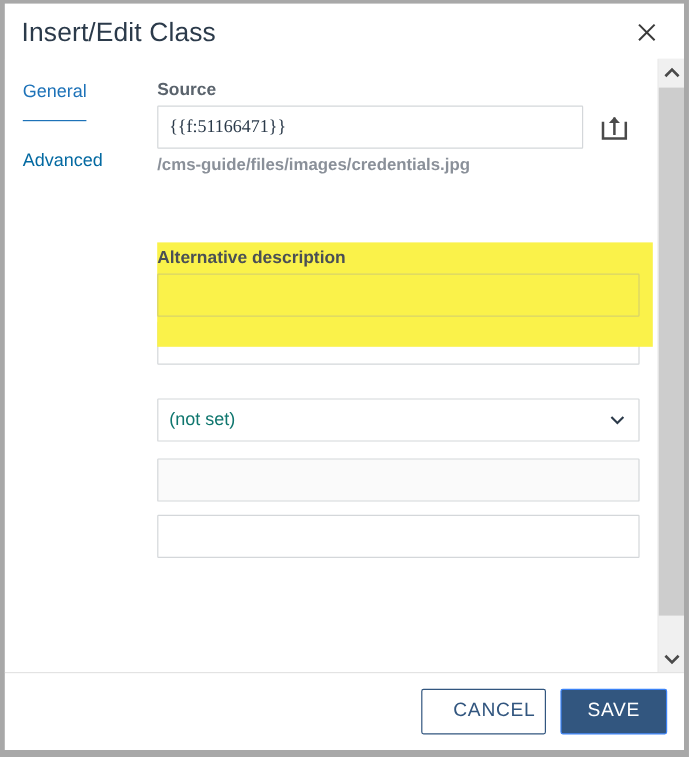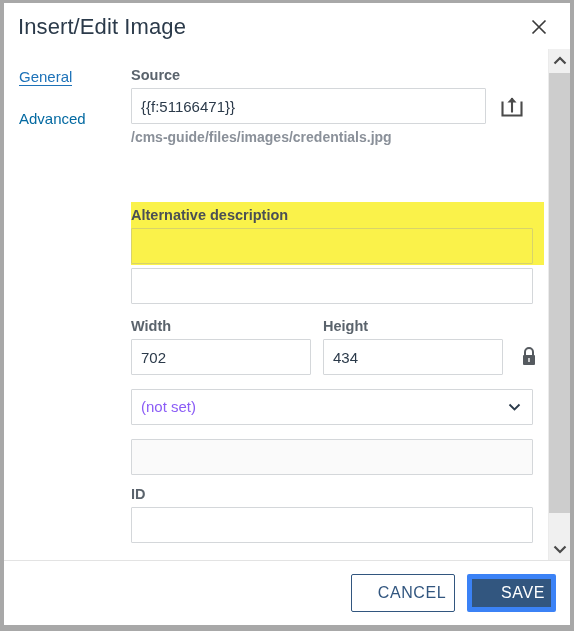--- a/index.html
+++ b/index.html
@@ -75,21 +75,21 @@
     font-size: 15px;
     color: #0369a1;
     margin-bottom: 12px;
     cursor: pointer;
     display: inline-block;
     white-space: nowrap;
   }
   .tab-item.active {
     color: #1d72b8;
     border-bottom: 1.5px solid #1d72b8;
-    padding-bottom: 1px;
+    padding-bottom: 16px;
   }
   .tab-row { line-height: 1; }
   .tab-row + .tab-row { margin-top: 13px; }
 
   
   #form {
     position: absolute;
     left: 127px;
     top: 18px;
     width: 410px;
@@ -104,21 +104,21 @@
   }
   .text-input {
     box-sizing: border-box;
     width: 402px;
     height: 36px;
     border: 1px solid #d4d7da;
     background: #ffffff;
     font-size: 15px;
     color: #2b3a4a;
     padding: 0 9px;
-    font-family: Liberation Sans, sans-serif;
+    font-family: Liberation Serif, serif;
     outline: none;
     border-radius: 1px;
   }
   .text-input.muted { background: #fafafa; }
   .hint-path {
     font-size: 14px;
     color: #8a9099;
     margin-top: 5px;
     margin-bottom: 6px;
     white-space: nowrap;
@@ -140,21 +140,21 @@
     align-items: center;
     justify-content: center;
   }
 
   
   #alt-block {
     position: absolute;
     left: 0;
     top: 135px;
     width: 413px;
-    padding: 5px 0 1px 0;
+    padding: 5px 0 25px 0;
     background: #faf24a;
   }
   #alt-block .field-label { color: #4a4f55; }
 
   
   .wh-row { display: flex; align-items: flex-end; }
   .wh-col { width: 180px; }
   .wh-col + .wh-col { margin-left: 12px; }
   .wh-col .text-input { width: 180px; }
   #lock-btn {
@@ -170,21 +170,21 @@
 
   
   .select-wrap { position: relative; width: 402px; }
   .select-box {
     box-sizing: border-box;
     width: 402px;
     height: 36px;
     border: 1px solid #d4d7da;
     background: #ffffff;
     font-size: 15px;
-    color: #8b5cf6;
+    color: #0f766e;
     padding: 0 30px 0 9px;
     line-height: 34px;
     border-radius: 1px;
     cursor: pointer;
     white-space: nowrap;
     overflow: hidden;
   }
   .select-caret {
     position: absolute;
     right: 11px;
@@ -256,38 +256,37 @@
     border-radius: 2px;
     padding-left: 24px;
   }
   #btn-save {
     position: absolute;
     right: 14px;
     top: 13px;
     width: 89px;
     height: 38px;
     box-sizing: border-box;
-    border: 5px solid #3b82f6;
+    border: 1px solid #3b82f6;
     background: #32567f;
     color: #ffffff;
     font-size: 16px;
     letter-spacing: 0.6px;
     font-family: "Liberation Sans", sans-serif;
     cursor: pointer;
     border-radius: 2px;
-    text-align: right;
   }
 </style>
 </head>
 <body>
 
 <div id="dialog">
 
   <div id="header">
-    <div id="dialog-title">Insert/Edit Image</div>
+    <div id="dialog-title">Insert/Edit Class</div>
     <div id="close-btn">
       <svg width="18" height="18" viewBox="0 0 18 18" aria-hidden="true">
         <path d="M2.5 2.5 L15.5 15.5 M15.5 2.5 L2.5 15.5" stroke="#3b3b3b" stroke-width="1.7" fill="none"></path>
       </svg>
     </div>
   </div>
 
   <div id="body">
 
     <div id="tab-rail">
@@ -323,37 +322,20 @@
 
       <div style="height:96px"></div>
 
       
       <div class="field-label">Image title</div>
       <input class="text-input" type="text" value="" style="">
 
       <div class="gap"></div>
 
       
-      <div class="wh-row">
-        <div class="wh-col">
-          <div class="field-label">Width</div>
-          <input class="text-input" type="text" value="702" style="">
-        </div>
-        <div class="wh-col">
-          <div class="field-label">Height</div>
-          <input class="text-input" type="text" value="434" style="">
-        </div>
-        <div id="lock-btn">
-          <svg width="18" height="21" viewBox="0 0 18 21" aria-hidden="true">
-            <path d="M5 9 V6 a4 4 0 0 1 8 0 V9" stroke="#555a5f" stroke-width="2" fill="none"></path>
-            <rect x="3" y="9" width="12" height="10" rx="1" fill="#555a5f"></rect>
-            <rect x="8.2" y="12" width="1.6" height="4" fill="#e9e9e9"></rect>
-          </svg>
-        </div>
-      </div>
 
       <div class="gap"></div>
 
       
       <div class="select-wrap">
         <div class="select-box">(not set)</div>
         <span class="select-caret">
           <svg width="15" height="14" viewBox="0 0 15 14" aria-hidden="true">
             <path d="M2.5 4.5 L7.5 9.5 L12.5 4.5" stroke="#2b3a4a" stroke-width="1.8" fill="none"></path>
           </svg>
@@ -361,21 +343,20 @@
       </div>
 
       <div class="gap"></div>
 
       
       <input class="text-input muted" type="text" value="" style="">
 
       <div class="gap-sm"></div>
 
       
-      <div class="field-label">ID</div>
       <input class="text-input" type="text" value="" style="">
     </div>
   </div>
 
   <div id="scrollbar">
     <div id="sb-up" class="sb-btn">
       <svg width="14" height="10" viewBox="0 0 14 10" aria-hidden="true">
         <path d="M1.5 7.5 L7 2 L12.5 7.5" stroke="#4a4a4a" stroke-width="2.2" fill="none"></path>
       </svg>
     </div>

